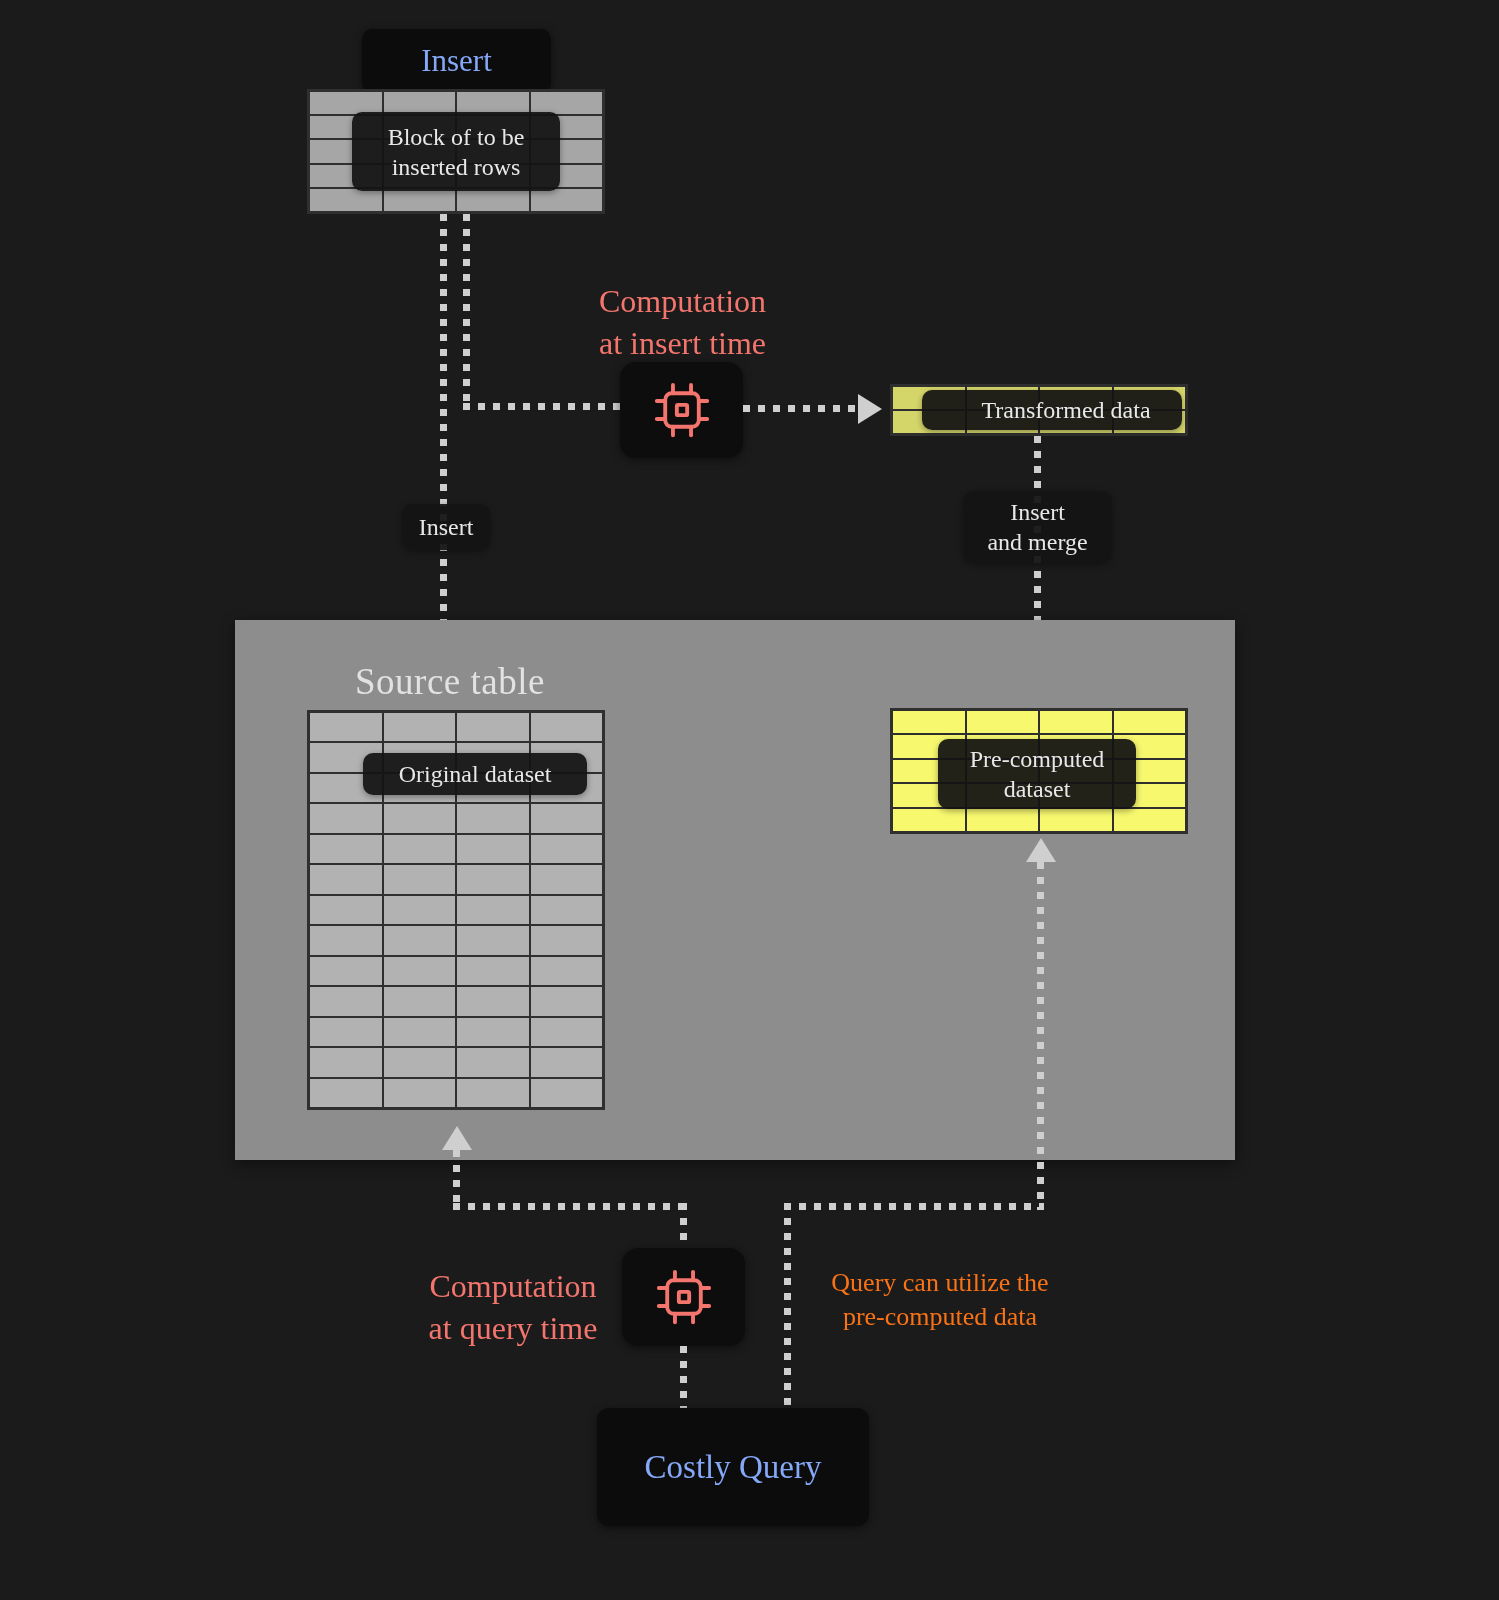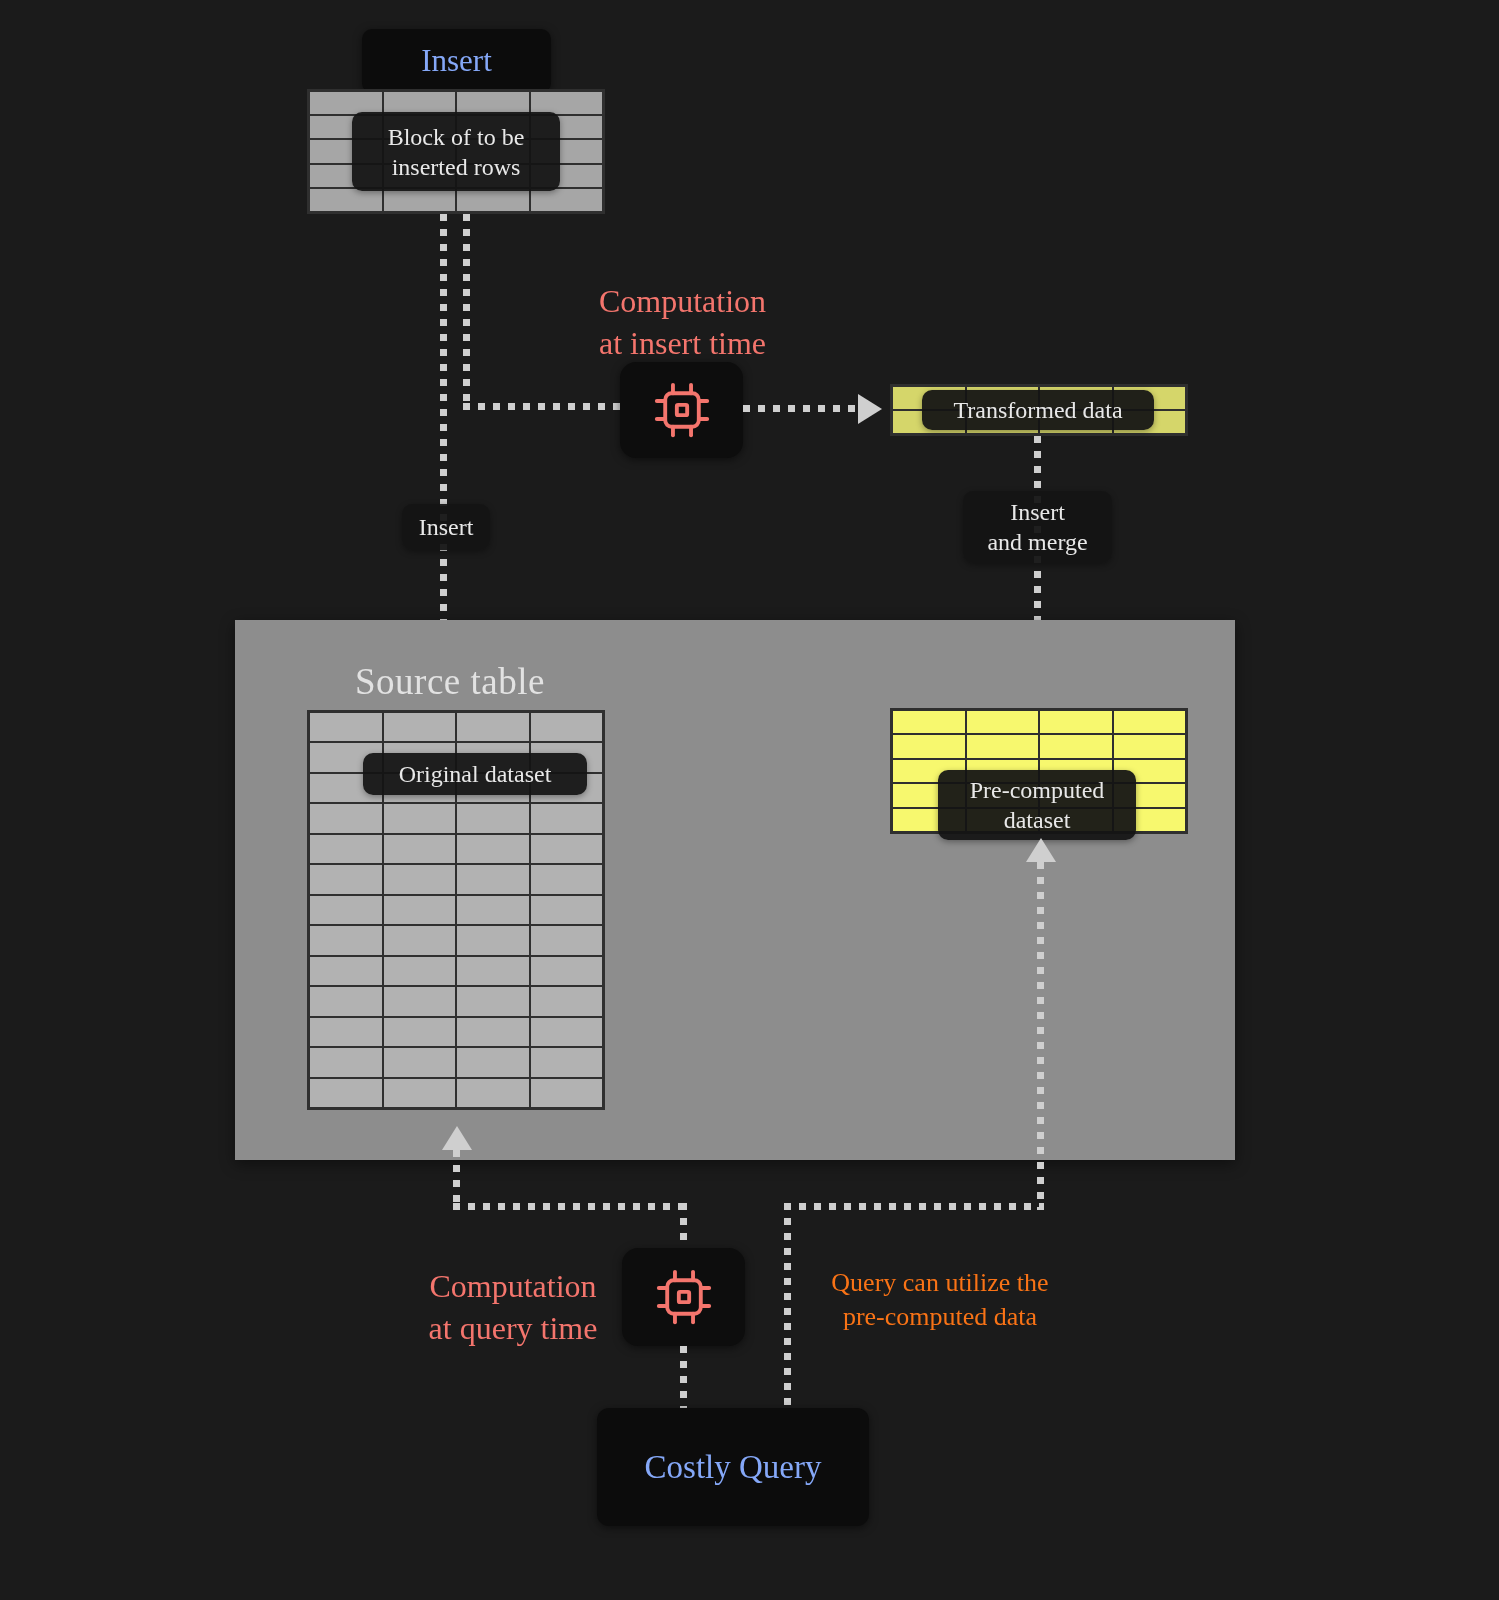--- a/index.html
+++ b/index.html
@@ -110,21 +110,21 @@
   <div class="abs tbl olive-cells" style="left: 890px; top: 384px; width: 298px; height: 52px; display: grid; grid-template-columns: repeat(4, 1fr); grid-template-rows: repeat(2, 1fr);">
       <div class="cell"></div>
       <div class="cell"></div>
       <div class="cell"></div>
       <div class="cell"></div>
       <div class="cell"></div>
       <div class="cell"></div>
       <div class="cell"></div>
       <div class="cell"></div>
     </div>
-  <div class="abs badge" style="left:922px;top:390px;width:232px;height:40px;">
+  <div class="abs badge" style="left:922px;top:390px;width:232px;height:40px;padding-left:28px;">
     <span>Transformed data</span>
   </div>
 
   <div class="abs vline" style="left:1034px;top:436px;height:186px;"></div>
   <div class="abs arr-down" style="left:1023px;top:622px;"></div>
 
   <div class="abs badge" style="left:402px;top:504px;width:88px;height:46px;">
     <span>Insert</span>
   </div>
   <div class="abs badge" style="left:963px;top:491px;width:149px;height:72px;">
@@ -208,21 +208,21 @@
       <div class="cell"></div>
       <div class="cell"></div>
       <div class="cell"></div>
       <div class="cell"></div>
       <div class="cell"></div>
       <div class="cell"></div>
       <div class="cell"></div>
       <div class="cell"></div>
       <div class="cell"></div>
     </div>
-  <div class="abs badge" style="left:938px;top:770px;width:198px;height:70px;">
+  <div class="abs badge" style="left:938px;top:739px;width:198px;height:70px;">
     <span>Pre-computed
 dataset</span>
   </div>
 
   <div class="abs arr-up" style="left:442px;top:1126px;"></div>
   <div class="abs vline" style="left:453px;top:1150px;height:60px;"></div>
   <div class="abs hline" style="left:453px;top:1203px;width:234px;"></div>
   <div class="abs vline" style="left:680px;top:1203px;height:45px;"></div>
 
   <div class="abs arr-up" style="left:1026px;top:838px;"></div>

